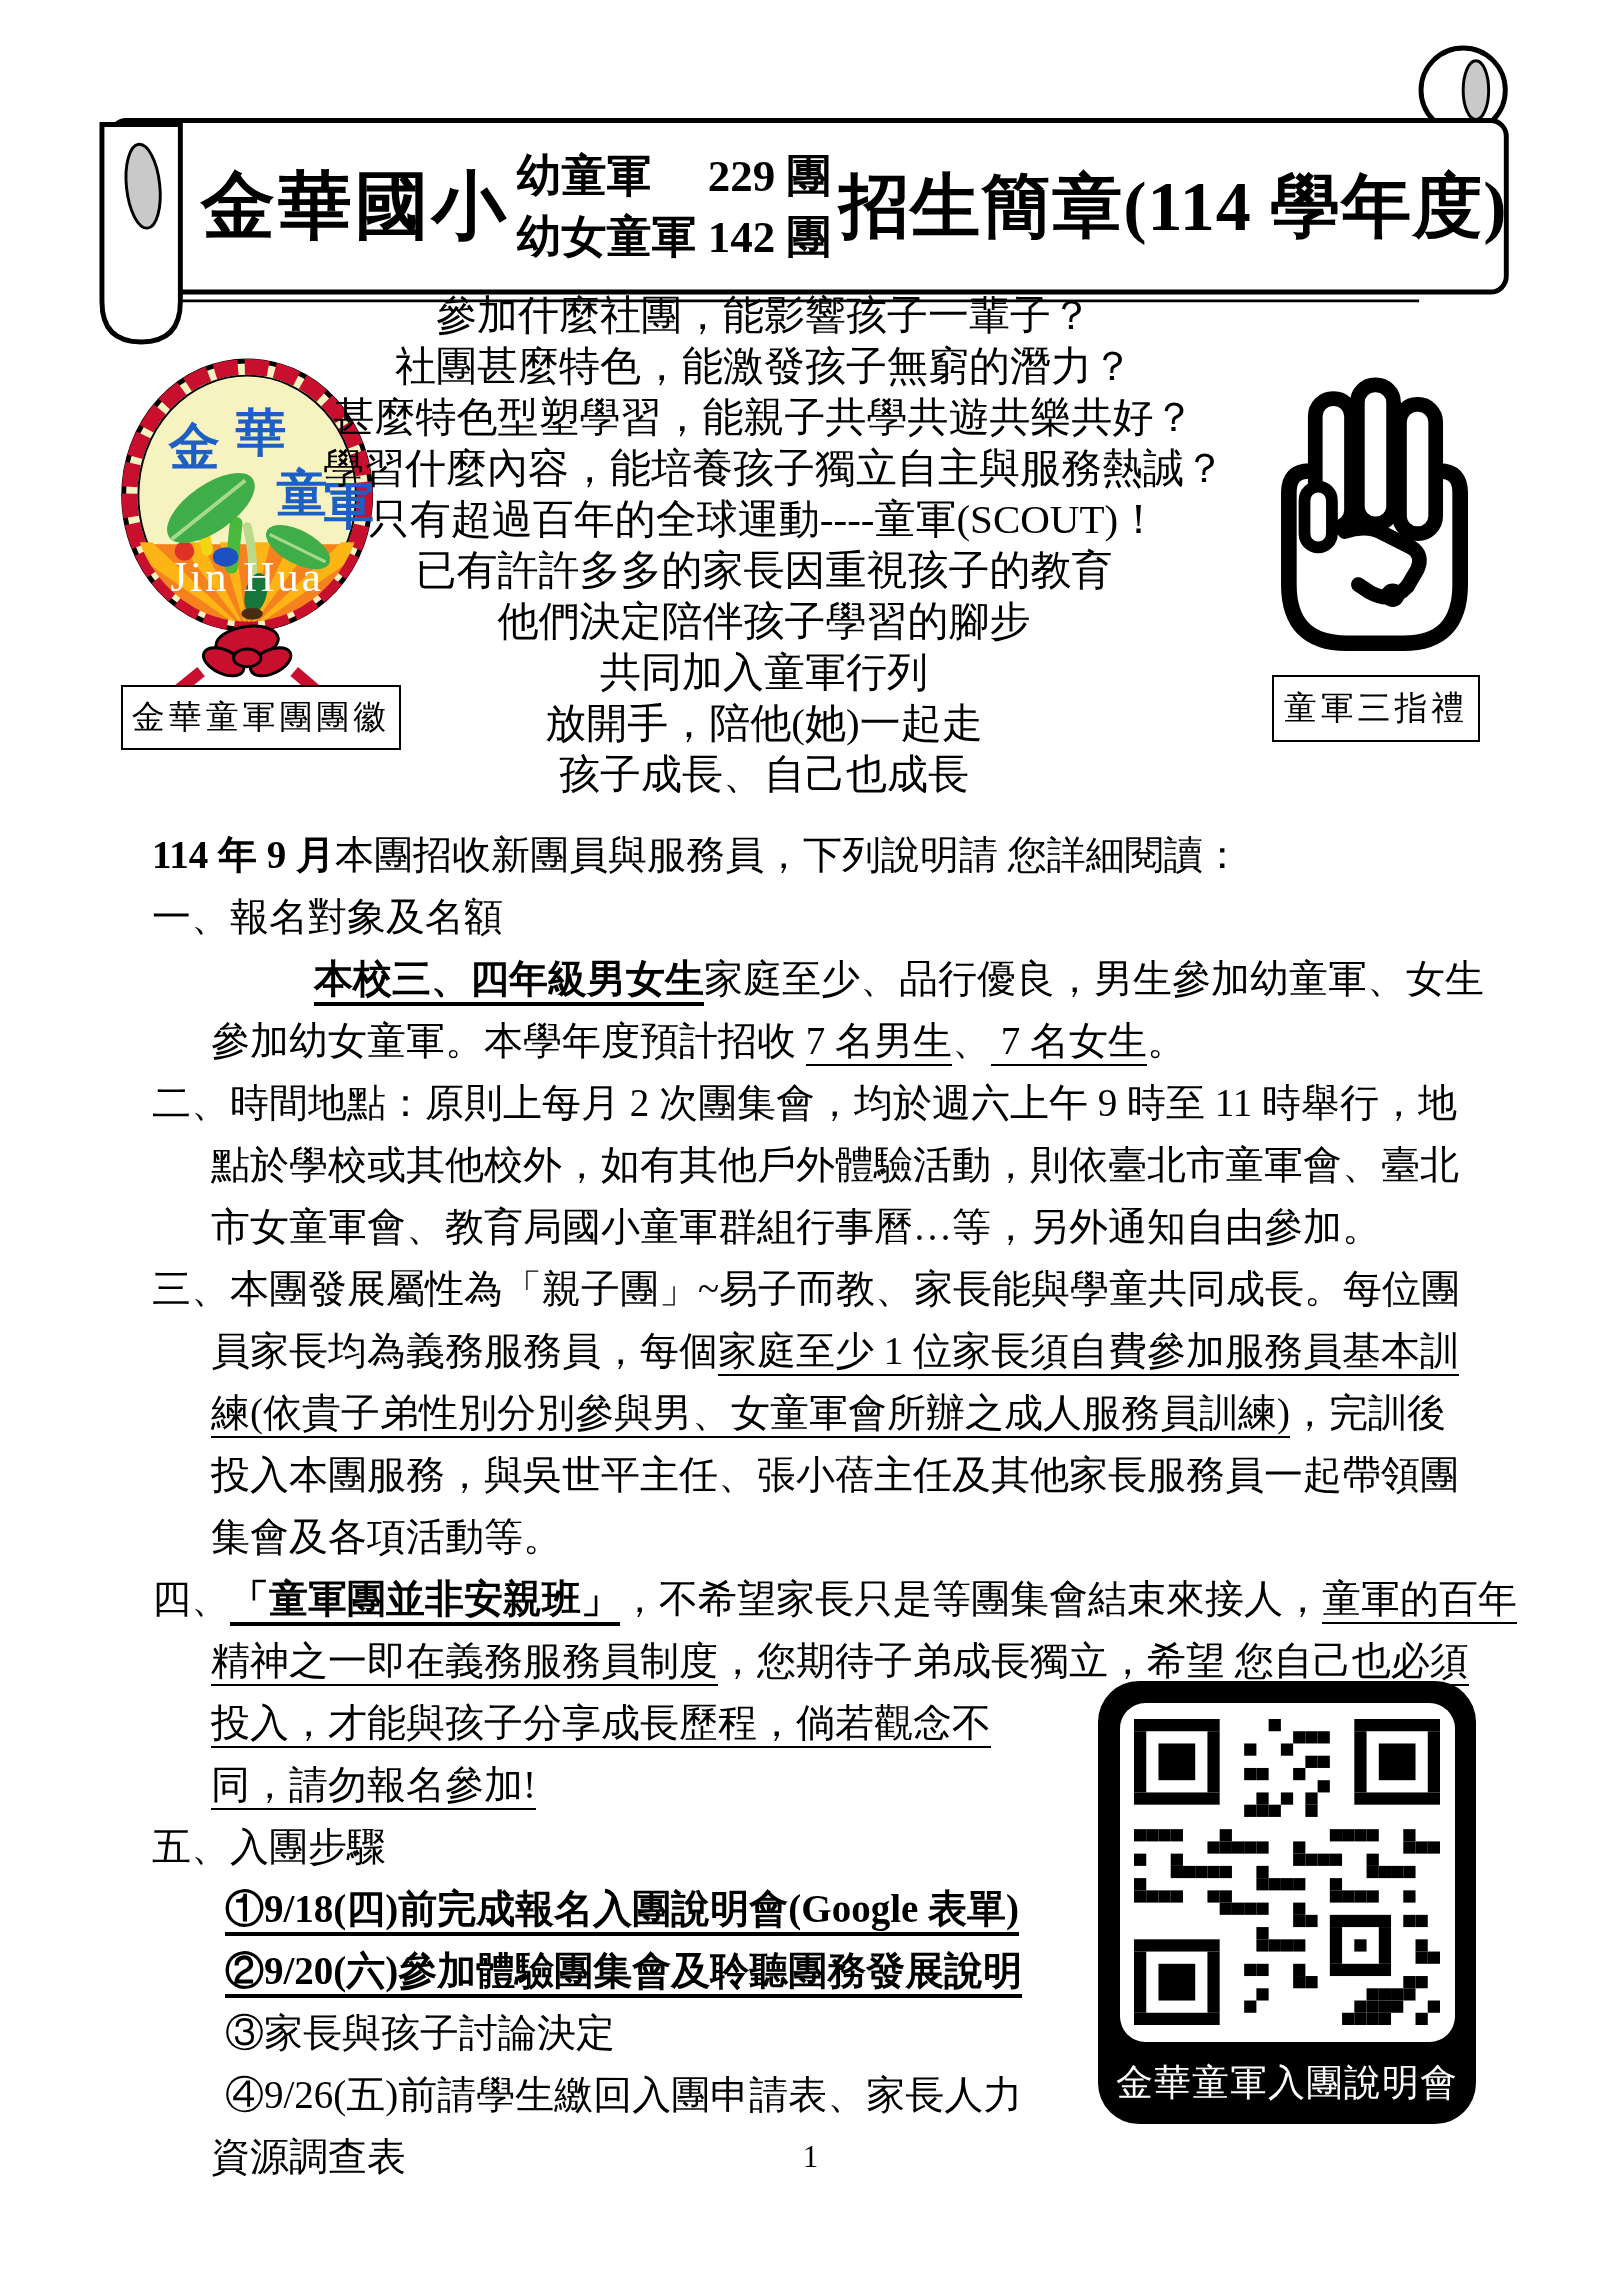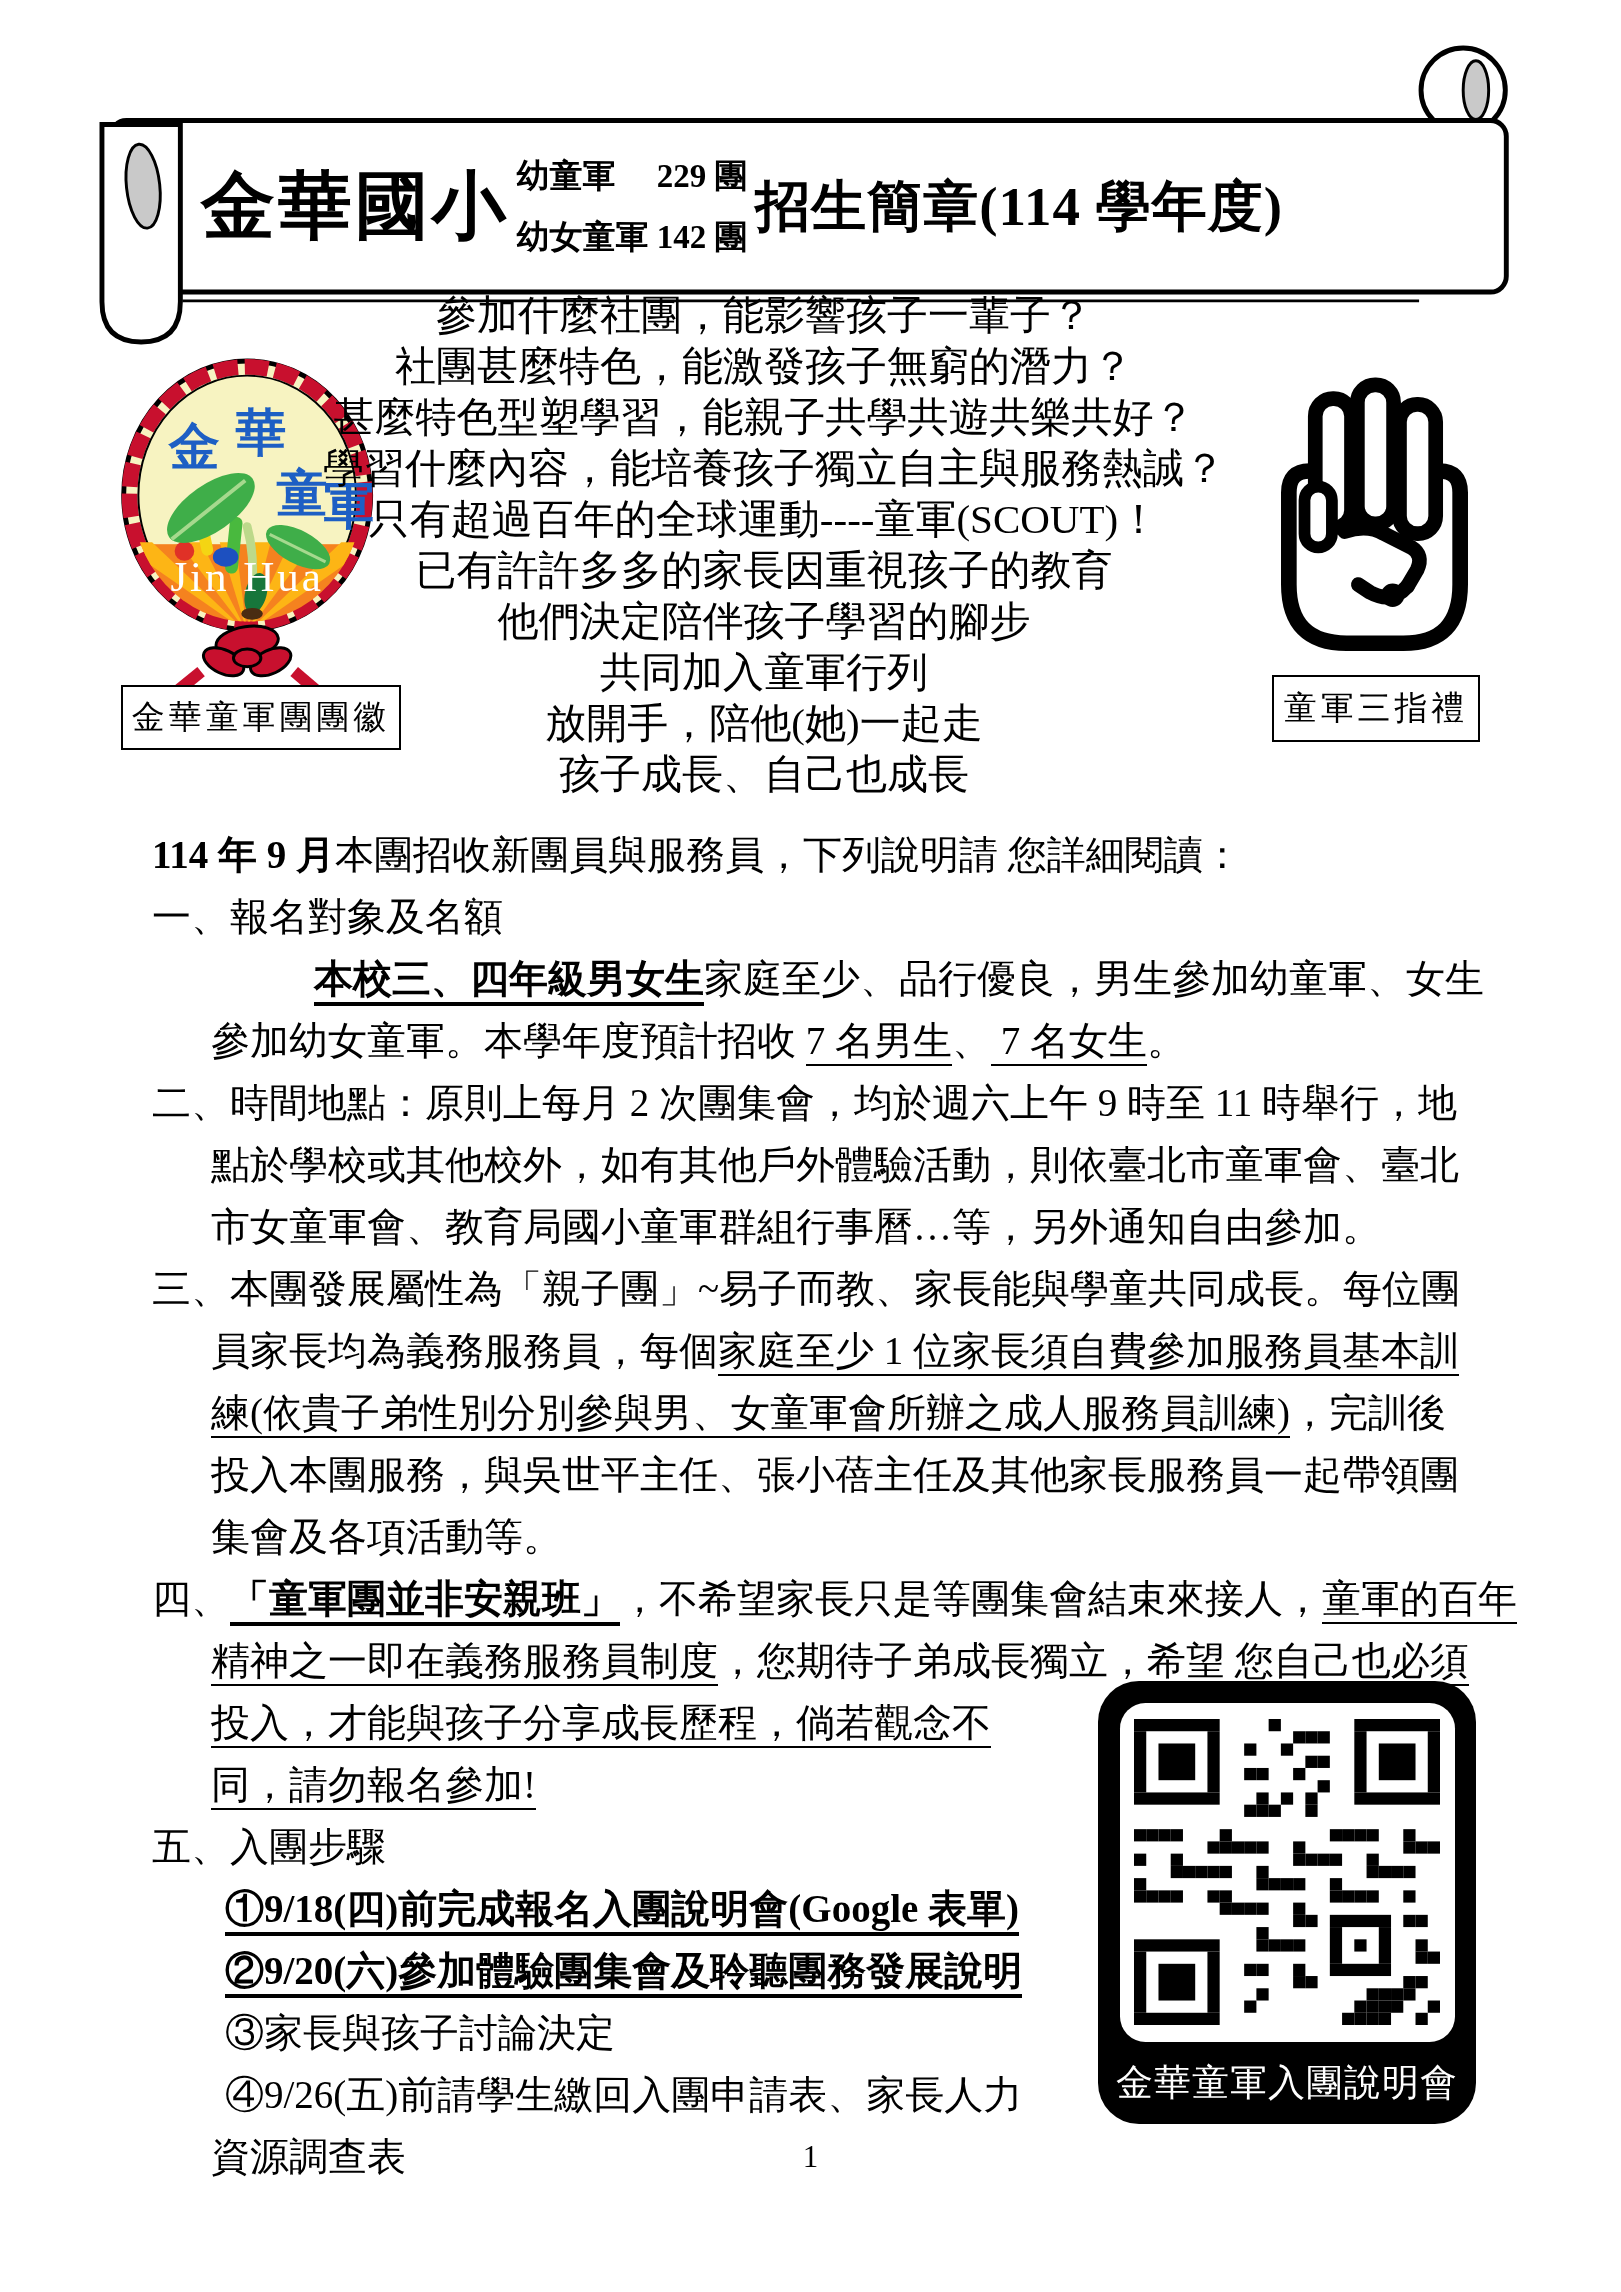--- a/index.html
+++ b/index.html
@@ -15,22 +15,22 @@
 
   
   .banner-svg{position:absolute;left:0;top:0;}
   .banner-text{
     position:absolute;left:201px;top:120px;height:174px;
     display:flex;align-items:center;gap:7.8px;
     font-weight:bold;white-space:nowrap;
   }
   .banner-school{font-size:74px;letter-spacing:2.9px;}
   .banner-units{display:flex;flex-direction:column;justify-content:center;}
-  .banner-unit{font-size:33px;line-height:61px;white-space:pre;}
-  .banner-suffix{font-size:55px;letter-spacing:1px;text-align:center;}
+  .banner-unit{font-size:45px;line-height:61px;white-space:pre;}
+  .banner-suffix{font-size:70px;letter-spacing:1px;text-align:center;}
 
   
   .intro{
     position:absolute;left:323px;top:290px;width:882px;
     text-align:center;font-size:41px;line-height:51px;white-space:nowrap;
   }
 
   
   .caption-box{
     position:absolute;border:2.9px solid #000;background:#fff;

